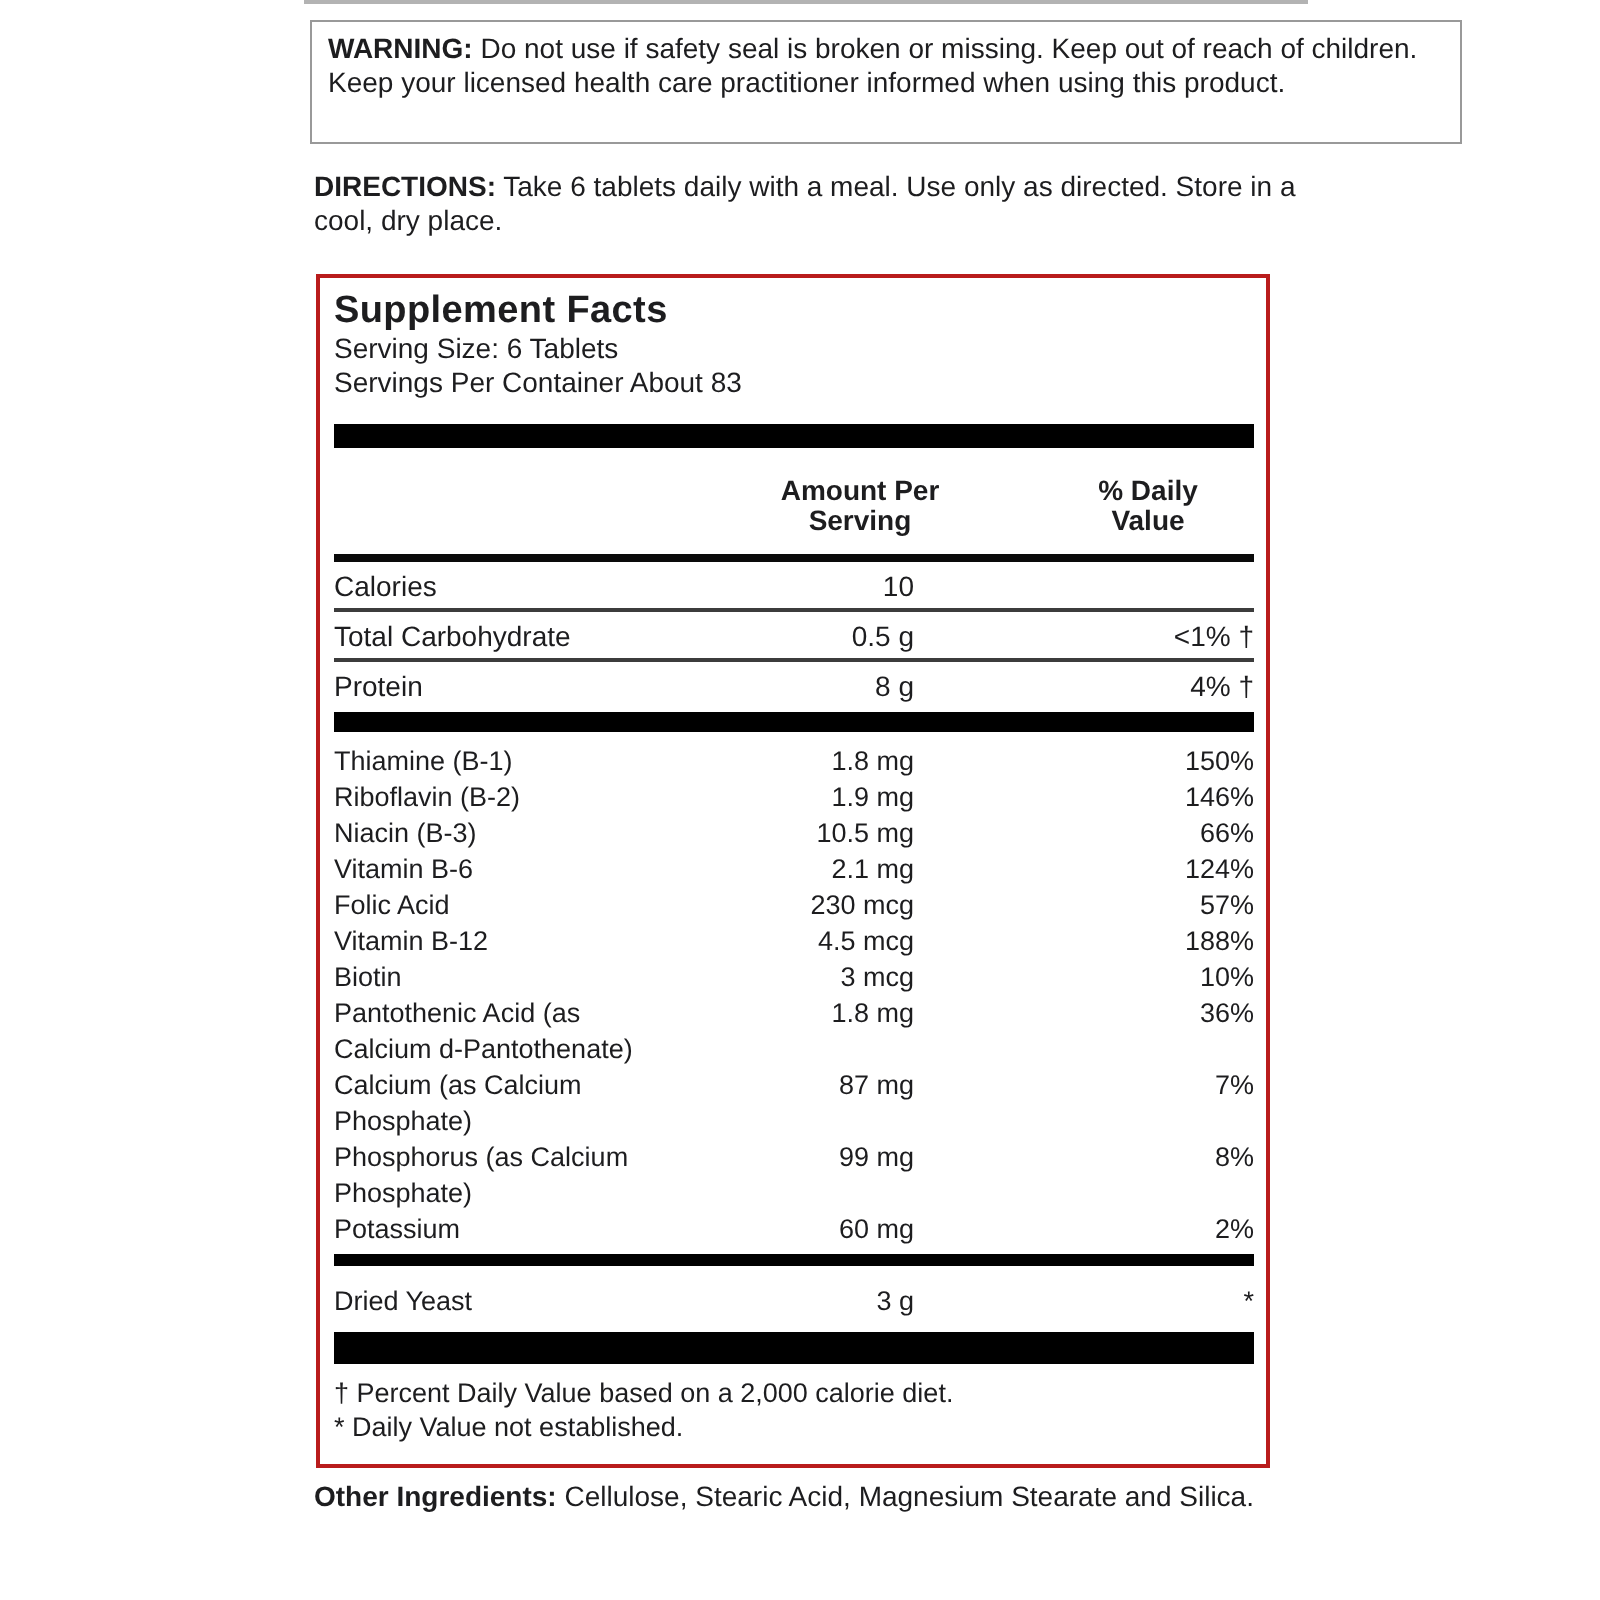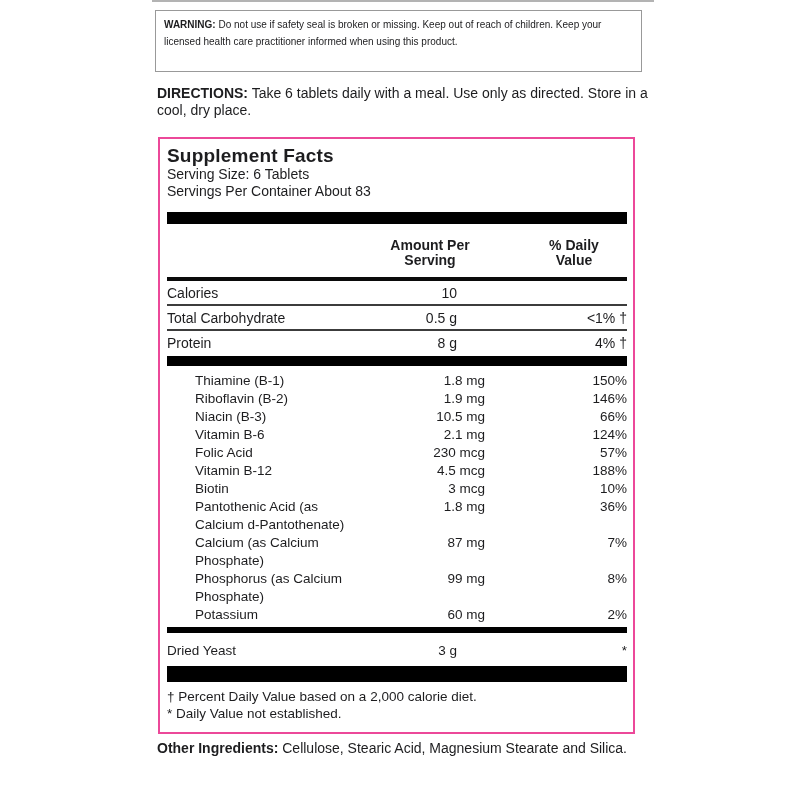--- a/index.html
+++ b/index.html
@@ -18,43 +18,43 @@
     position: absolute;
     left: 152px; top: 0;
     width: 502px; height: 2px;
     background: #b3b3b3;
   }
 
   
   .warning-box {
     position: absolute;
     left: 155px; top: 10px;
-    width: 487px; min-height: 62px;
+    width: 576px; min-height: 62px;
     border: 1px solid #999;
     padding: 5px 9px 6px 8px;
-    font-size: 10px;
+    font-size: 14px;
     line-height: 17px;
   }
   .bold-label { font-weight: bold; }
 
   
   .directions {
     position: absolute;
     left: 157px; top: 85px;
     width: 492px;
     font-size: 14px;
     line-height: 17px;
   }
 
   
   .facts-box {
     position: absolute;
     left: 158px; top: 137px;
     width: 477px; min-height: 597px;
-    border: 2px solid #ec4899;
+    border: 2px solid #b91c1c;
     padding: 4px 6px 8px 7px;
     font-size: 13.5px;
     line-height: 17px;
   }
   .facts-title {
     font-size: 19px;
     font-weight: bold;
     line-height: 21px;
     margin-top: 2px;
     letter-spacing: 0.2px;
@@ -90,21 +90,21 @@
   .hdr-dv span { display: inline-block; width: 62px; }
 
   .macro-row {
     padding: 4px 0 3px 0;
     font-size: 14px;
     line-height: 16px;
     border-bottom: 2px solid #3c3c3c;
   }
   .macro-row.last { border-bottom: none; }
 
-  .nutrients { margin-top: 6px; font-size: 13.5px; line-height: 18px; margin-left: 28px; }
+  .nutrients { margin-top: 6px; font-size: 13.5px; line-height: 18px; }
   .nutrient-row { padding: 0; }
 
   .yeast-row {
     padding: 9px 0 7px 0;
     font-size: 13.5px;
     line-height: 17px;
   }
 
   .footnotes {
     margin-top: 7px;

